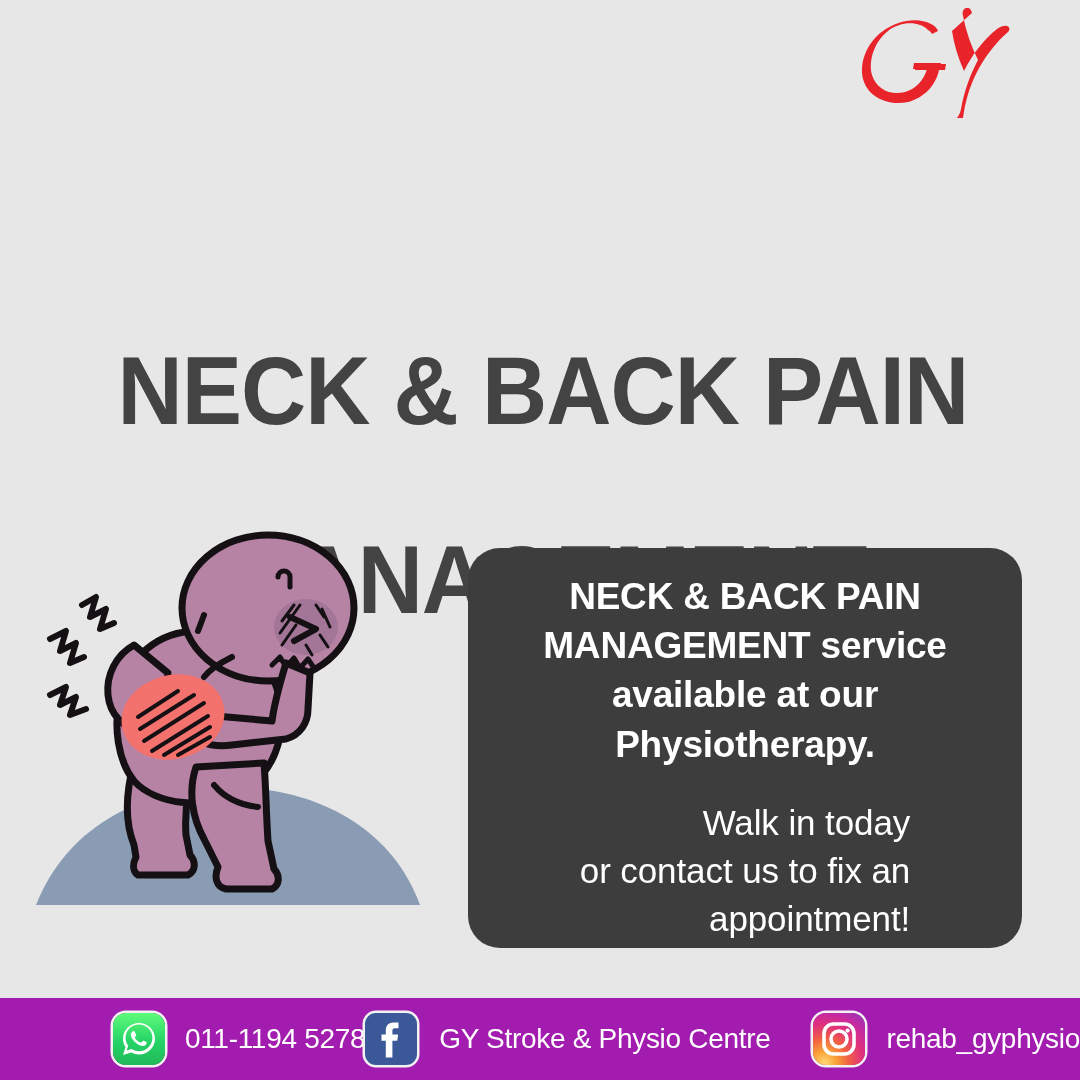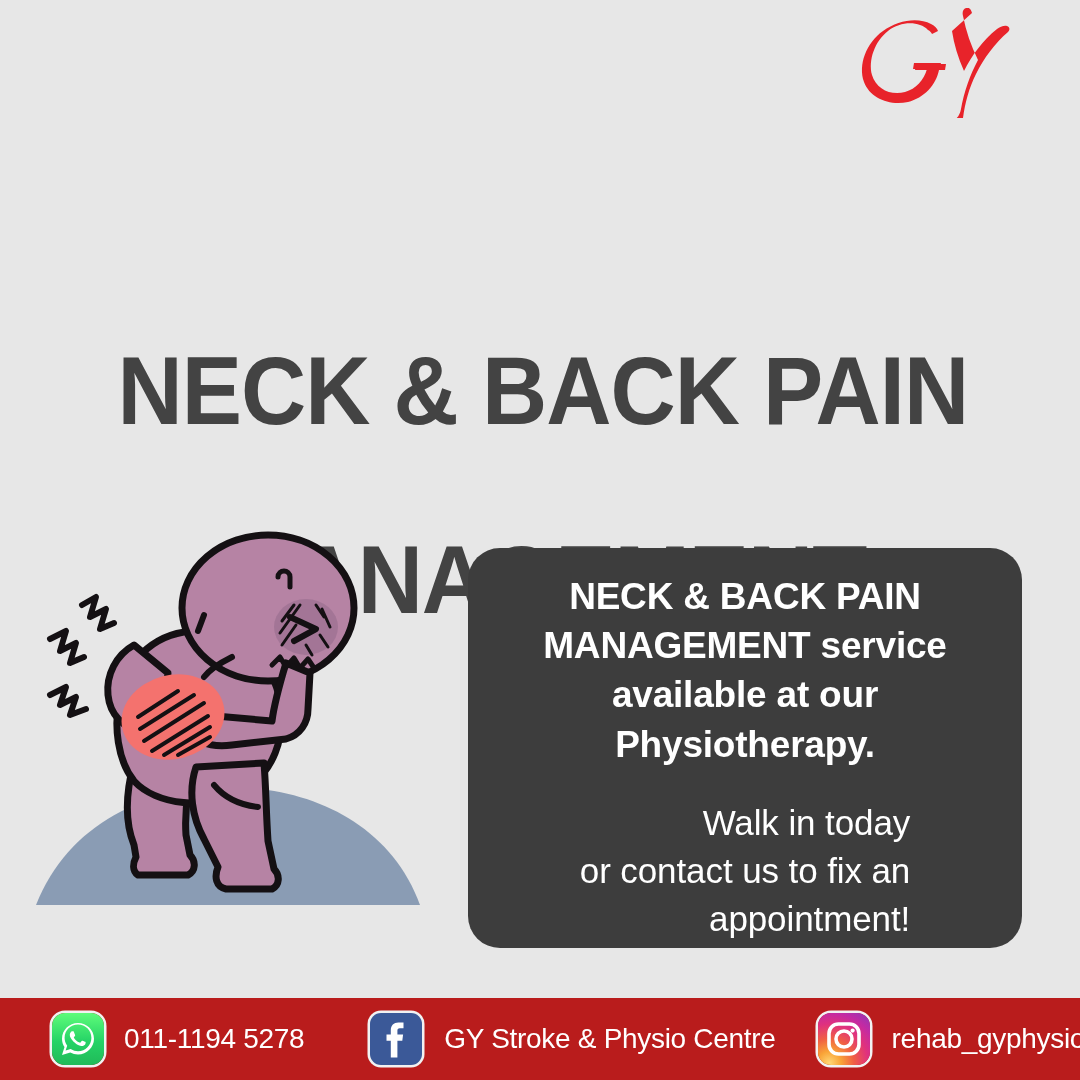--- a/index.html
+++ b/index.html
@@ -100,23 +100,24 @@
     letter-spacing: -0.1px;
   }
 
   
   #footer-bar {
     position: absolute;
     left: 0;
     right: 0;
     bottom: 0;
     height: 82px;
-    background: #b91c1c;
+    background: #a21caf;
     display: flex;
     align-items: center;
+    justify-content: flex-end;
   }
   .footer-item {
     display: flex;
     align-items: center;
     height: 100%;
   }
   .footer-icon {
     width: 52px;
     height: 52px;
     flex: 0 0 auto;
@@ -126,21 +127,21 @@
   }
   .footer-label {
     color: #ffffff;
     font-size: 28px;
     letter-spacing: -0.3px;
     white-space: nowrap;
     font-family: "Liberation Sans", sans-serif;
   }
   #footer-item-whatsapp { margin-left: 52px; }
   #footer-item-whatsapp .footer-label { margin-left: 20px; }
-  #footer-item-facebook { margin-left: 66px; }
+  #footer-item-facebook { }
   #footer-item-facebook .footer-label { margin-left: 22px; }
   #footer-item-instagram { margin-left: 42px; }
   #footer-item-instagram .footer-label { margin-left: 22px; }
 
   
   .icon-whatsapp {
     background: linear-gradient(180deg, #5efc7a 0%, #25d366 55%, #20ba59 100%);
   }
   .icon-facebook {
     background: #3b5998;

